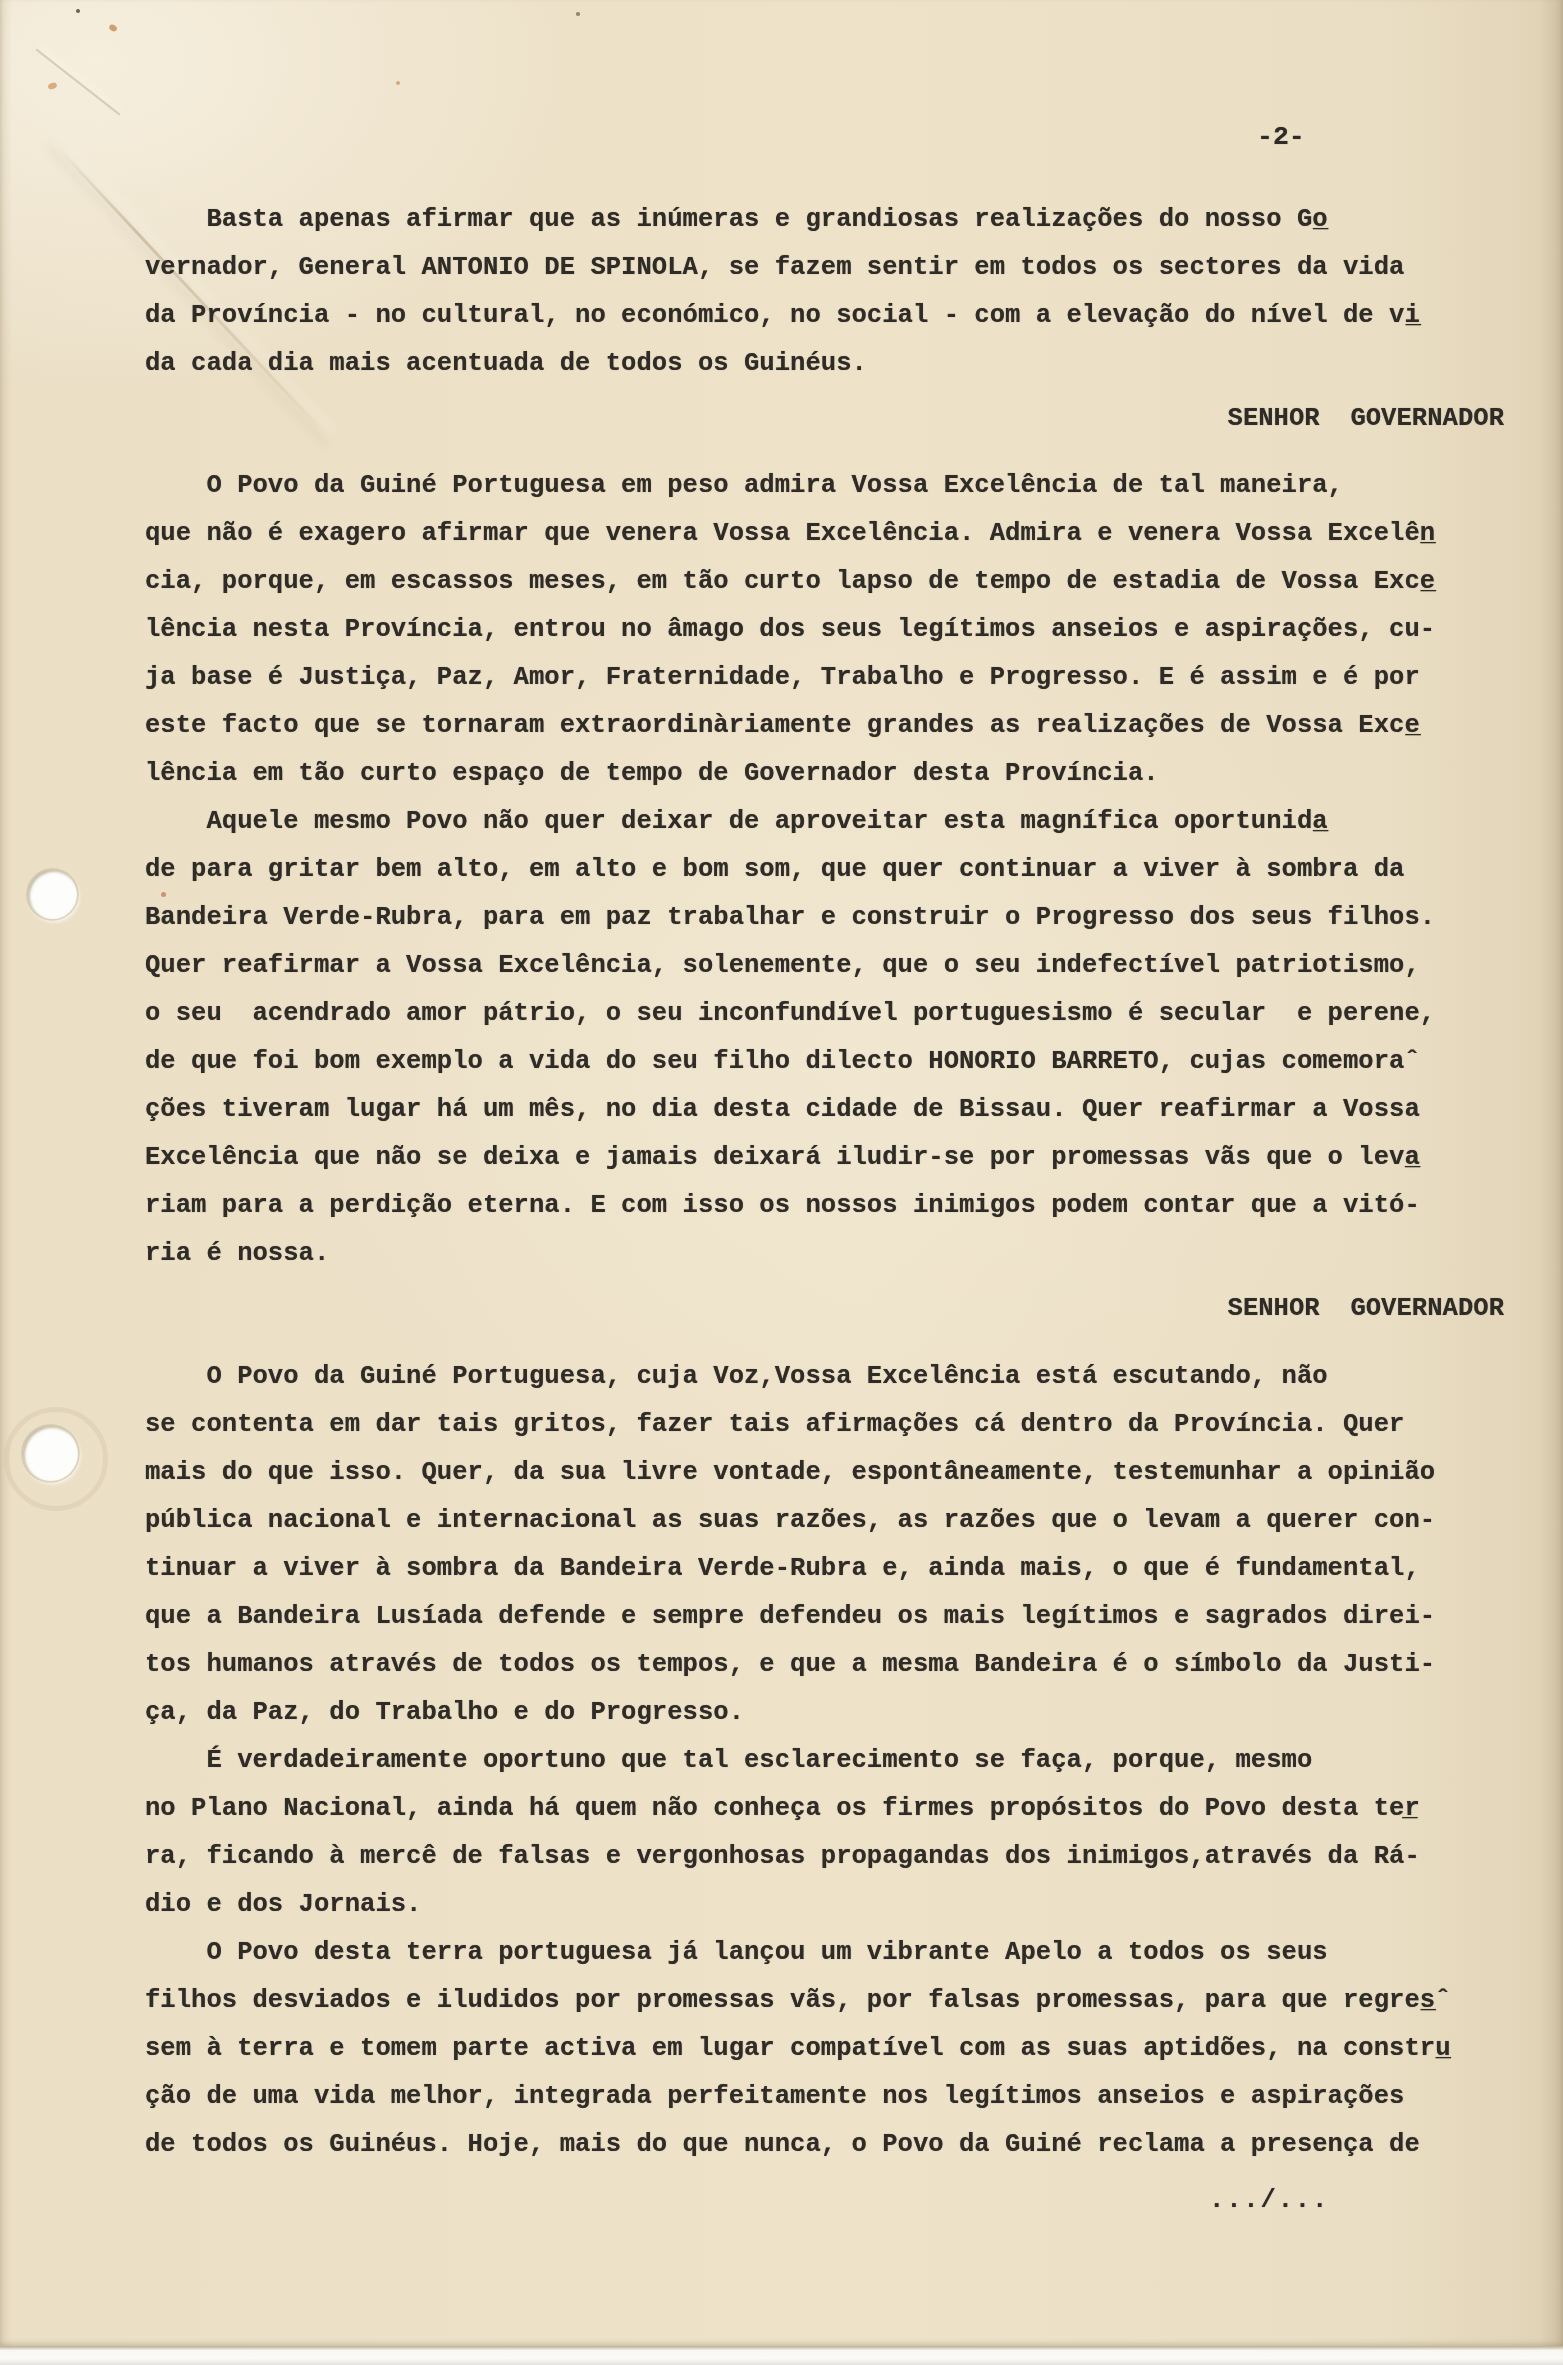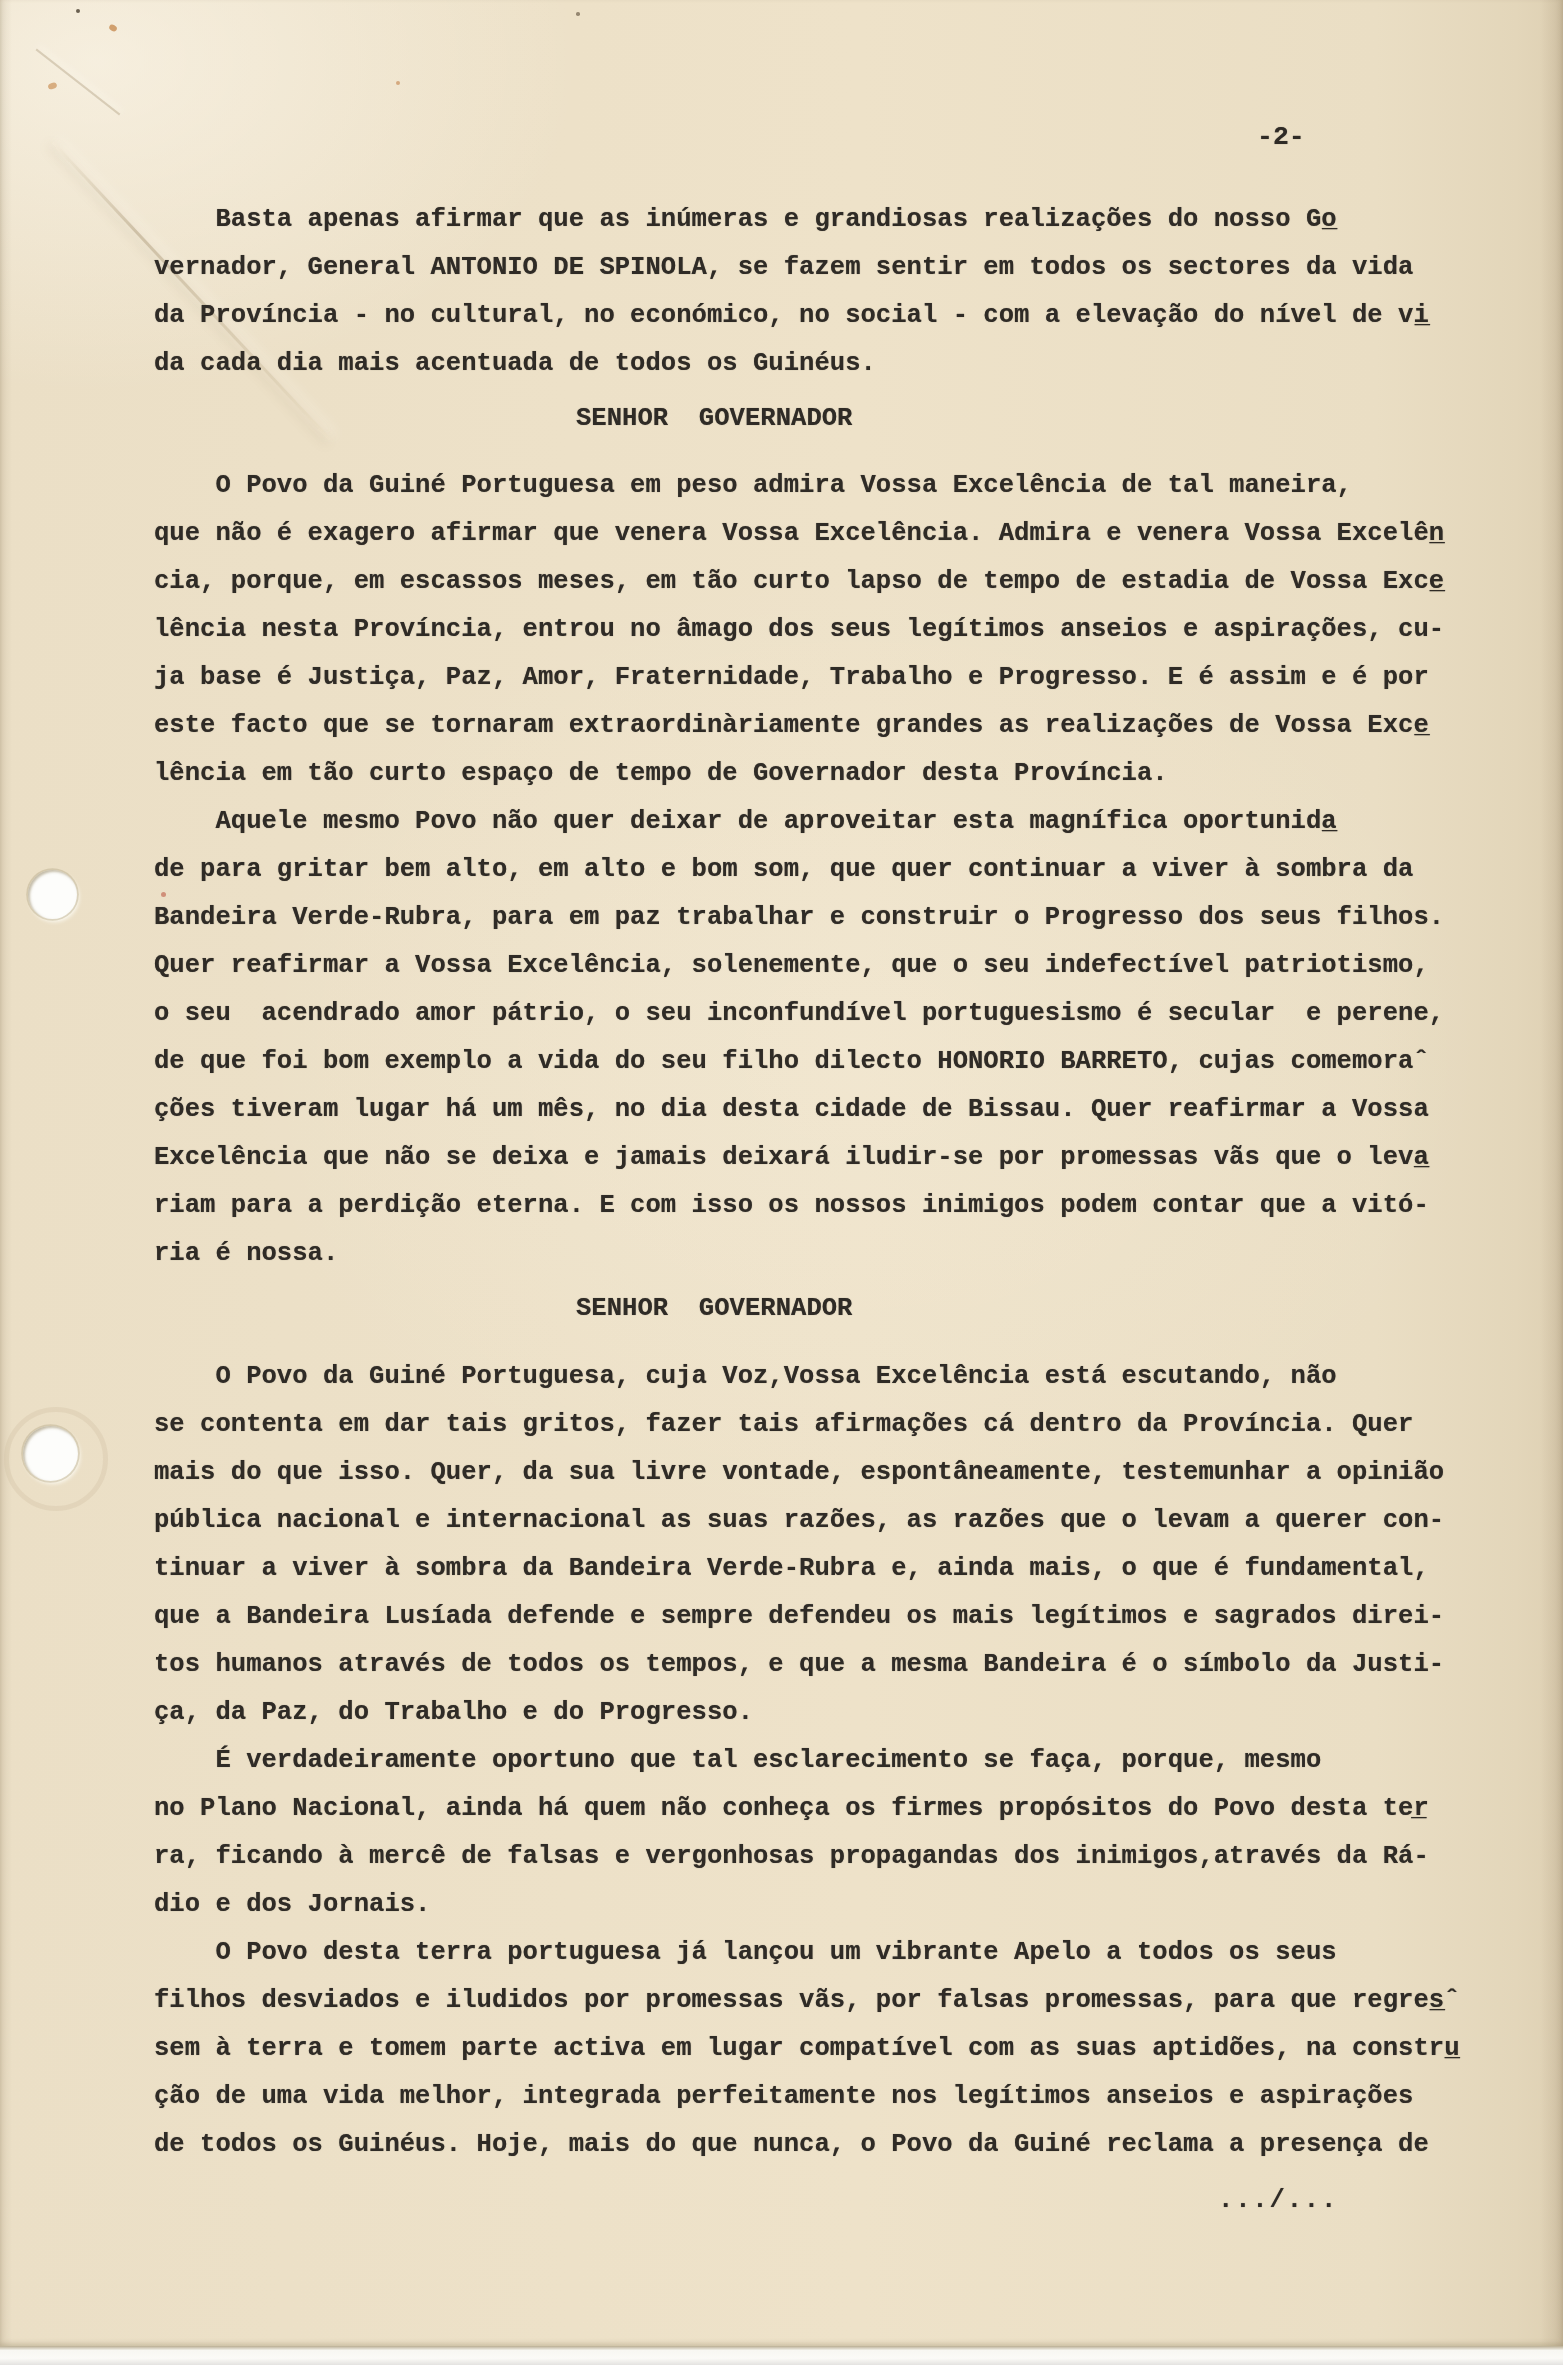--- a/index.html
+++ b/index.html
@@ -39,25 +39,25 @@
   .hole{position:absolute;border-radius:50%;background:#fdfdfb;
     box-shadow: inset 1.8px 1.8px 2.6px rgba(150,135,100,.55), 0 0 0 1.8px rgba(185,170,138,.45), 1.8px 2.6px 4.4px rgba(255,255,250,.9);}
   .hole.h1{left:28px;top:870px;width:49px;height:49px;}
   .hole.h2{left:23px;top:1426px;width:55px;height:55px;}
   .hole-ring{position:absolute;left:3.5px;top:1407px;width:94px;height:94px;border-radius:50%;
     border:5.3px solid rgba(205,190,158,.30);}
   
   .page-number{position:absolute;left:1257px;top:120px;
     font:bold 26.5px/35px "Liberation Mono",monospace;color:#2f2b26;
     text-shadow:0 0 0.9px rgba(47,43,38,.6);white-space:pre;}
-  .text-column{position:absolute;left:154px;top:196px;width:1359px;
+  .text-column{position:absolute;left:145px;top:196px;width:1359px;
     font:bold 25.6px/48px "Liberation Mono",monospace;color:#2f2b26;
     text-shadow:0 0 0.9px rgba(47,43,38,.55);white-space:pre;}
   .tline{height:48px;}
-  .theading{height:48px;margin:7px 0 19.4px 422px;}
+  .theading{height:48px;margin:7px 0 19.4px 422px;text-align:right;}
   .tfooter{height:48px;margin:8px 0 0 1064px;letter-spacing:1.8px;}
 </style>
 </head>
 <body>
 
 <div class="stage">
   <div class="paper">
     <div class="crease-main"></div>
     <div class="crease-small"></div>
     <div class="speck s1"></div>

